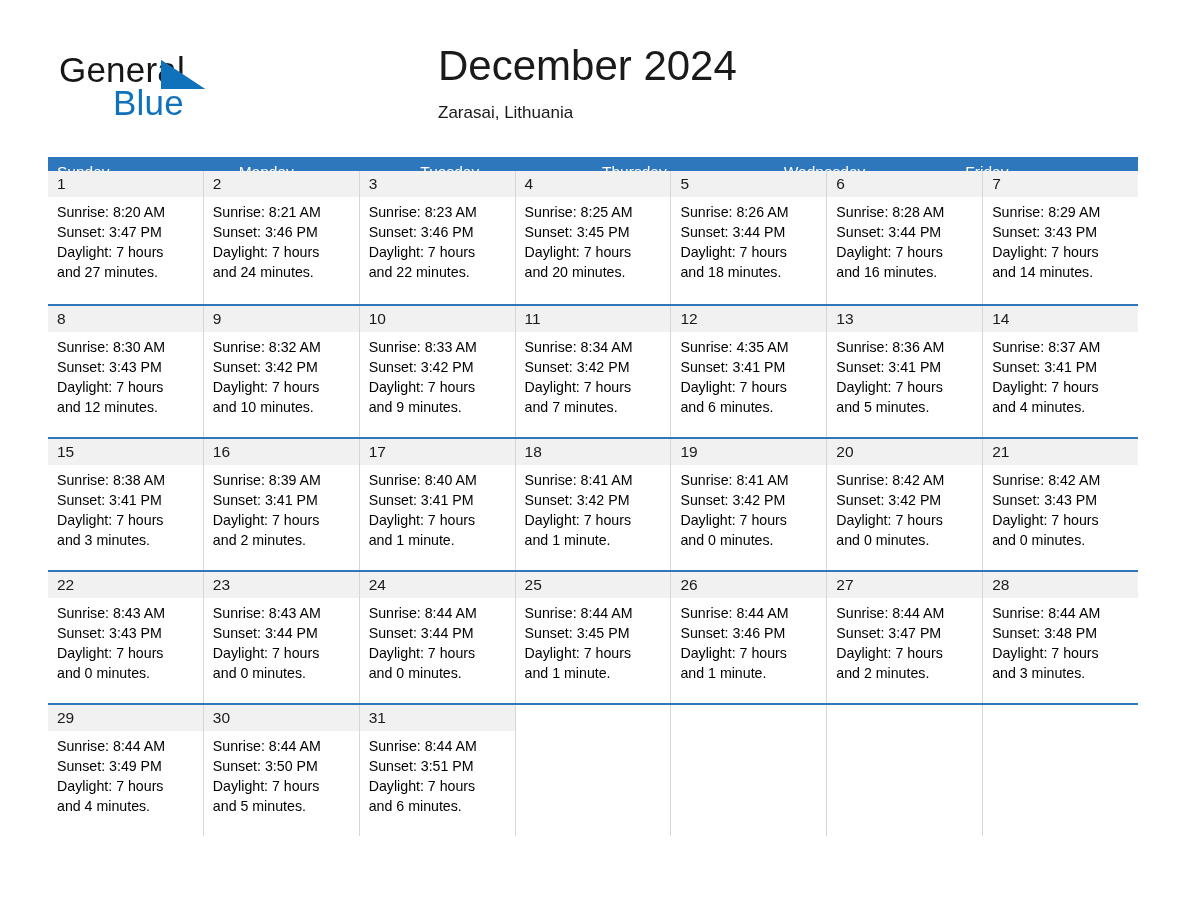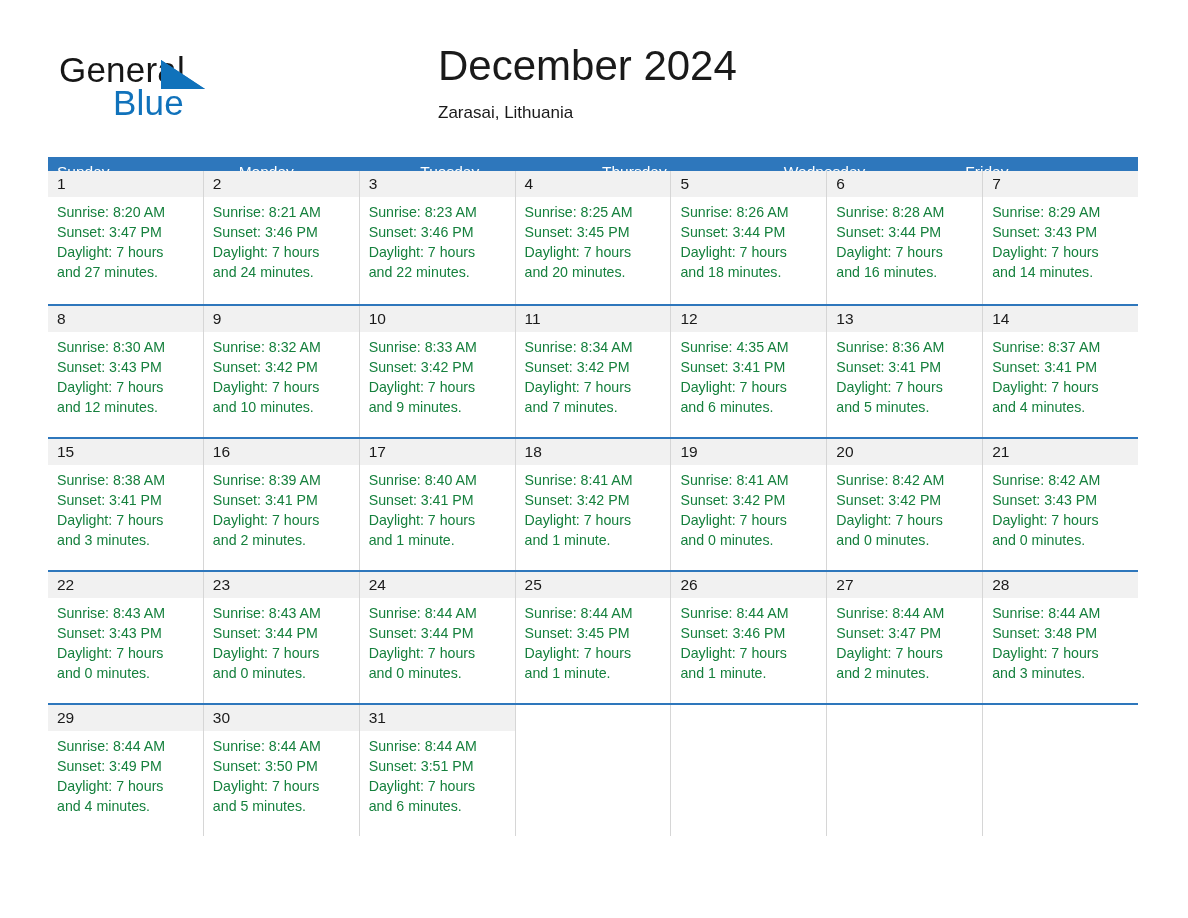--- a/index.html
+++ b/index.html
@@ -149,21 +149,21 @@
     padding-left: 9px;
     font-size: 15.5px;
     color: #1a1a1a;
     box-sizing: border-box;
   }
 
   .day-info {
     padding: 5px 6px 0 9px;
     font-size: 14.2px;
     line-height: 20px;
-    color: #15803d;
+    color: #000000;
   }
   .day-info div {
     white-space: nowrap;
   }
 </style>
 </head>
 <body>
 
 <div class="page">
 

